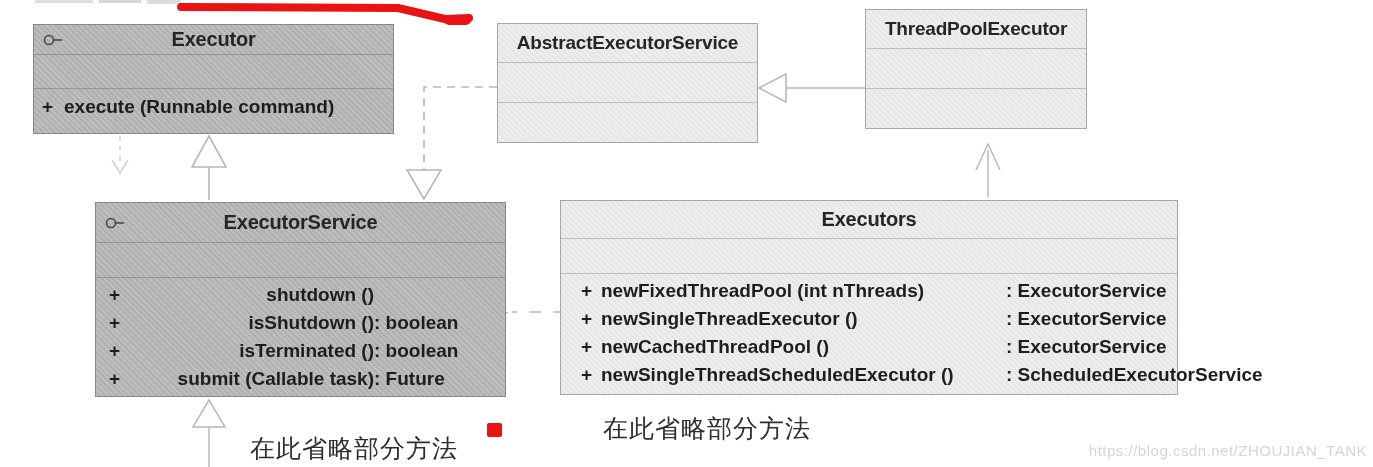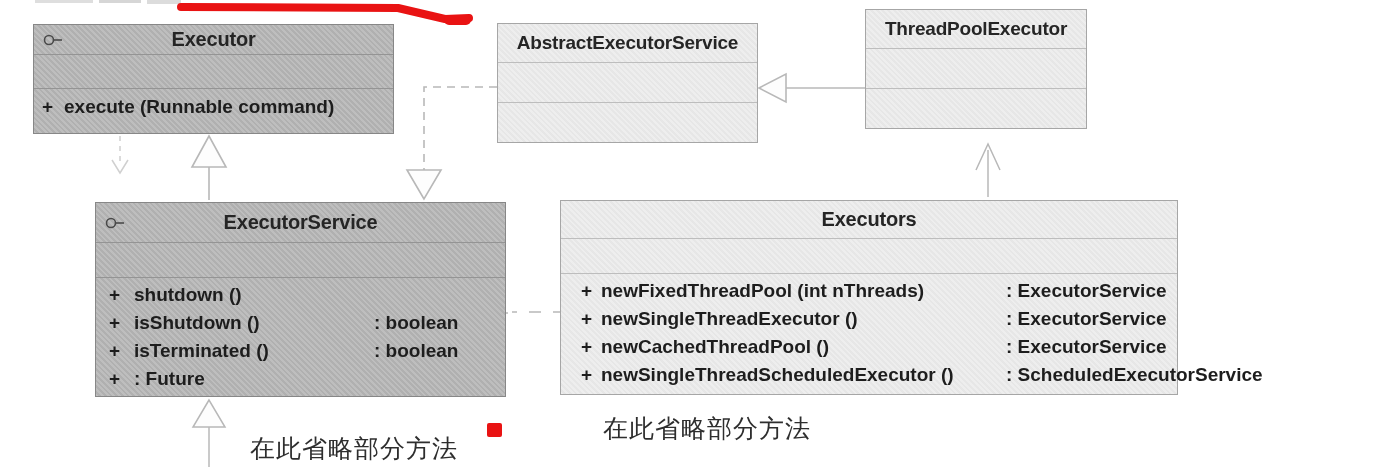--- a/index.html
+++ b/index.html
@@ -36,21 +36,21 @@
   .m-row { display:flex; align-items:center; height:28px;
            font-size:19px; font-weight:bold; color:#1d1d1d; white-space:nowrap; }
   .m-plus { flex:none; }
   .m-name { flex:none; }
   .m-type { flex:none; }
 
   
   .box-executor .m-plus { width:22px; padding-left:8px; }
   
   .box-executorservice .m-plus { width:25px; padding-left:13px; }
-  .box-executorservice .m-name { width:240px; }
+  .box-executorservice .m-name { width:240px;text-align:right; }
   
   .box-executors .m-plus { width:20px; padding-left:20px; }
   .box-executors .m-name { width:405px; }
 
   .methods-pad { padding-top:3px; }
 
   
   .cjk-note {
     position:absolute; font-family:"Liberation Serif", serif;
     font-size:25px; color:#2e2e2e; white-space:nowrap; letter-spacing:1px;
@@ -170,20 +170,21 @@
         <span class="m-name">isShutdown ()</span>
         <span class="m-type">: boolean</span>
       </div>
       <div class="m-row">
         <span class="m-plus">+</span>
         <span class="m-name">isTerminated ()</span>
         <span class="m-type">: boolean</span>
       </div>
       <div class="m-row">
         <span class="m-plus">+</span>
+        <span class="m-name">submit (Callable task)</span>
         <span class="m-type">: Future</span>
       </div>
     </div>
   </div>
 
   <div class="uml-box light box-executors" style="left:560px; top:200px; width:618px; height:195px;">
     <div class="compartment title-row" style="height:38px;">
       <span>Executors</span>
     </div>
     <div class="compartment" style="height:35px;"></div>
@@ -209,14 +210,15 @@
         <span class="m-type">: ScheduledExecutorService</span>
       </div>
     </div>
   </div>
 
   <div class="cjk-note" style="left:250px; top:432px;">在此省略部分方法</div>
   <div class="cjk-note" style="left:603px; top:412px;">在此省略部分方法</div>
 
   <div class="red-dot"></div>
 
+  <div class="watermark">https://blog.csdn.net/ZHOUJIAN_TANK</div>
 
 </div>
 
 </body></html>

